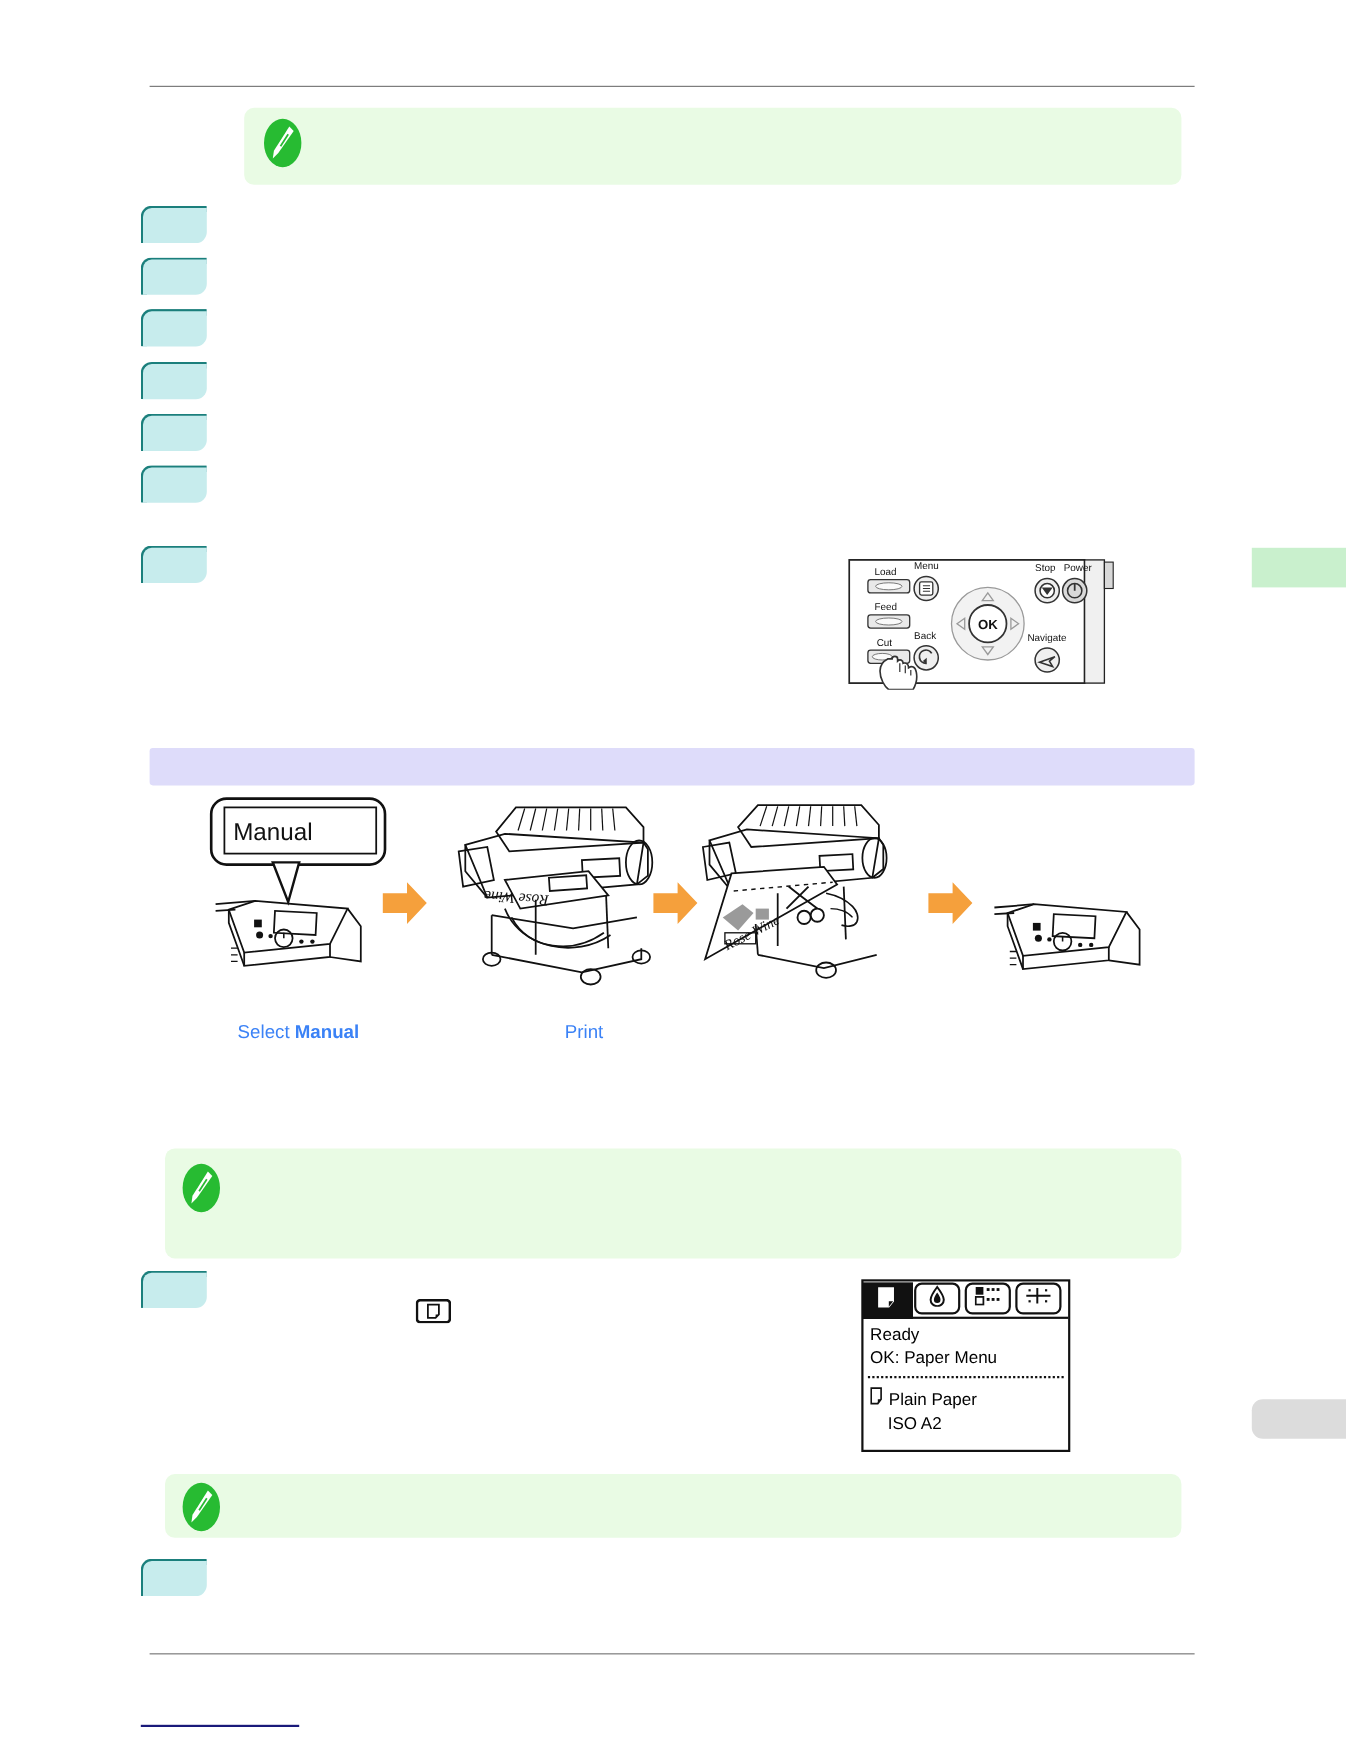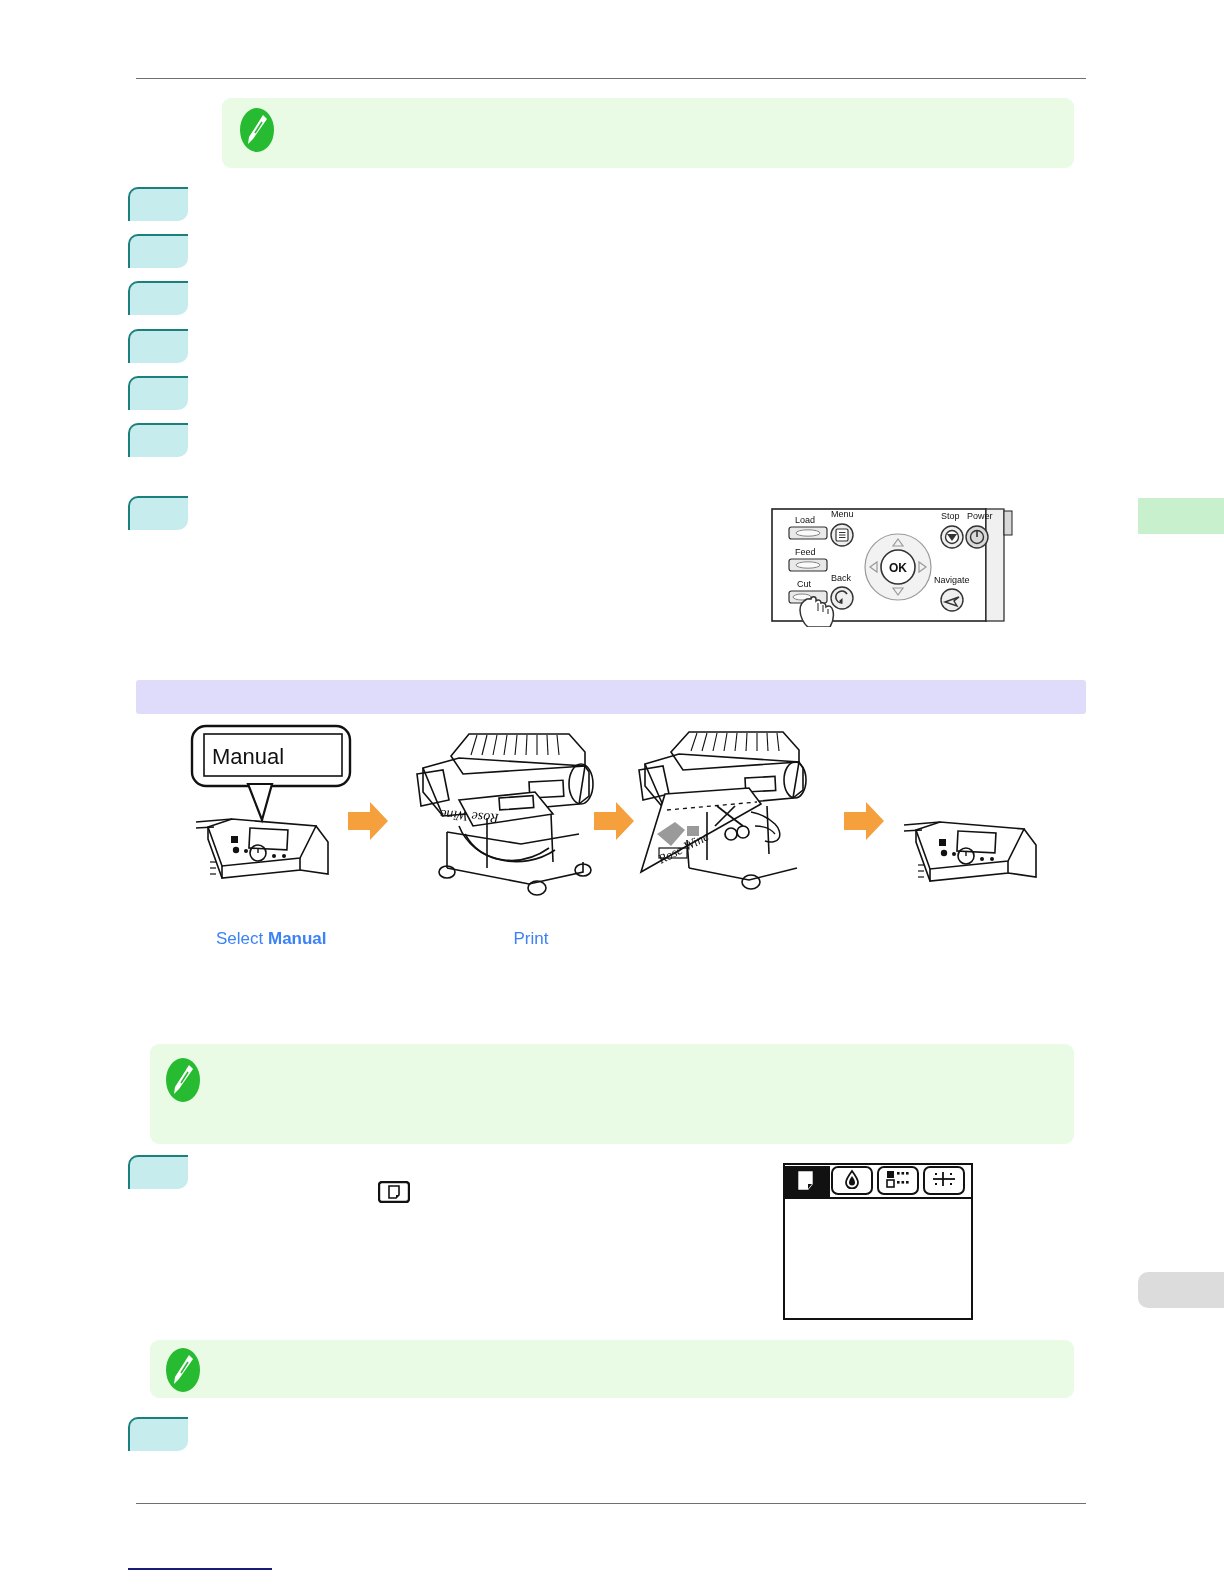--- a/index.html
+++ b/index.html
@@ -660,20 +660,37 @@
                 <rect x="4" y="3" width="2" height="2"></rect>
                   <rect x="19" y="3" width="2" height="2"></rect>
                 <rect x="4" y="13" width="2" height="2"></rect>
                   <rect x="19" y="13" width="2" height="2"></rect>
               </g>
             </svg>
           </span>
         </div>
       </div>
     </div>
+    <div class="lcd-body">
+      <div class="lcd-line">Ready</div>
+      <div class="lcd-line">OK: Paper Menu</div>
+      <div class="lcd-sep"></div>
+      <div class="lcd-media">
+        <div class="lcd-media-row">
+          <span>
+            <svg width="13" height="17" viewBox="0 0 13 17">
+              <path d="M1 1 L10 1 L10 11 L7 15 L1 15 Z" fill="#fff" stroke="#111" stroke-width="1.5"></path>
+              <path d="M10 11 L7 11 L7 15 Z" fill="#111"></path>
+            </svg>
+          </span>
+          <span>Plain Paper</span>
+        </div>
+        <div class="lcd-media-sub">ISO A2</div>
+      </div>
+    </div>
   </div>
 
   <div class="note-box n3">
     <span class="note-icon">
       <svg width="34" height="44" viewBox="0 0 34 44">
         <g fill="#ffffff">
             <path d="M23 7 L27 11 L13 31 L8 36 L9 29 Z"></path>
           </g>
         <g stroke="#27bb32" stroke-width="1.6" fill="none">
           <path d="M19 11 L12 22"></path>

